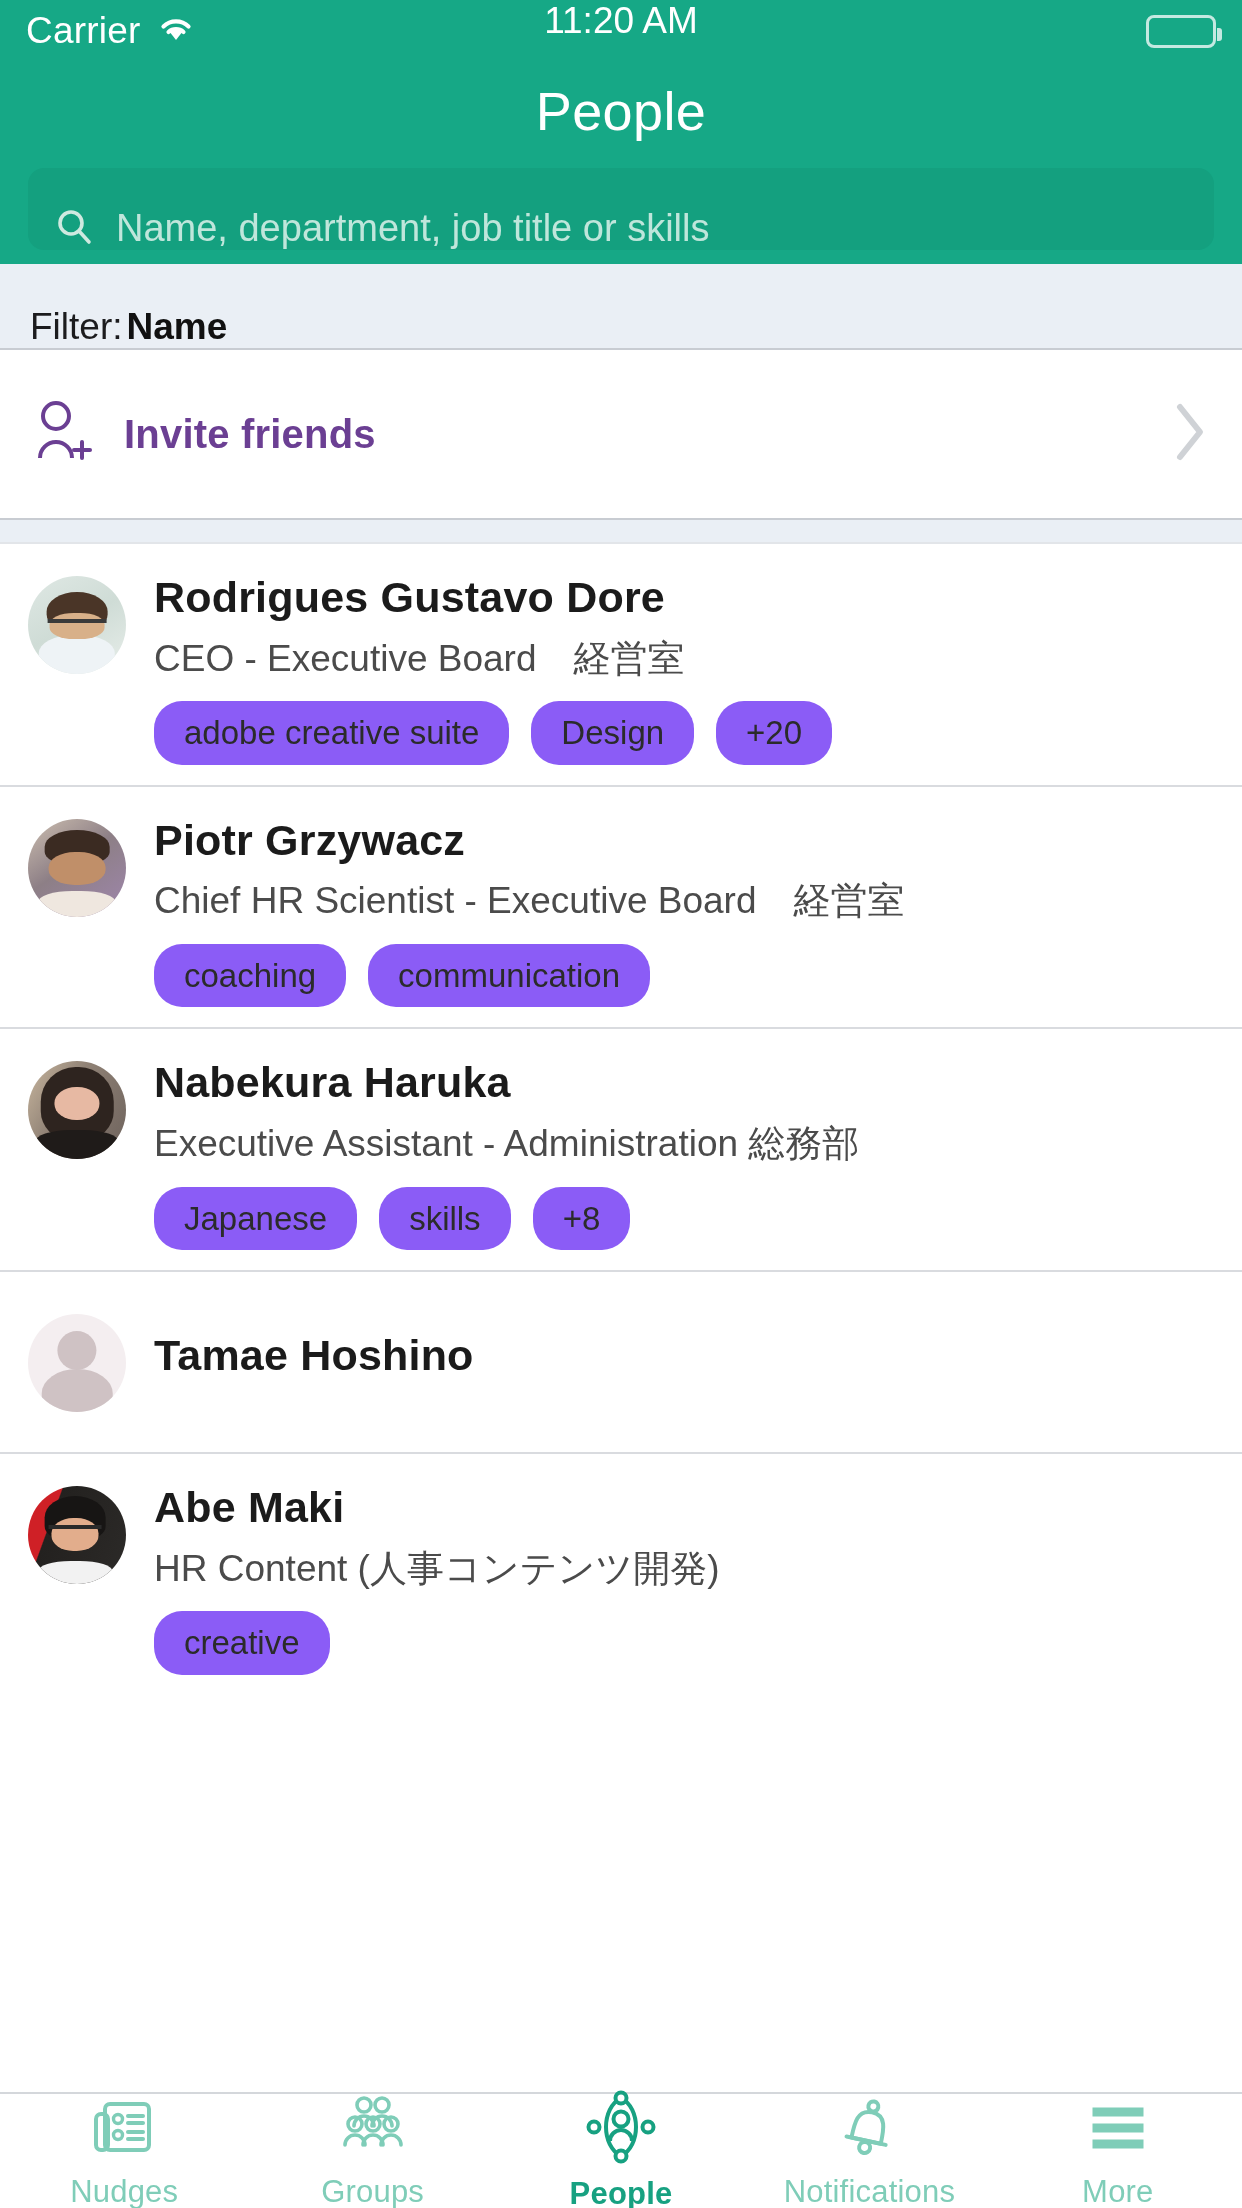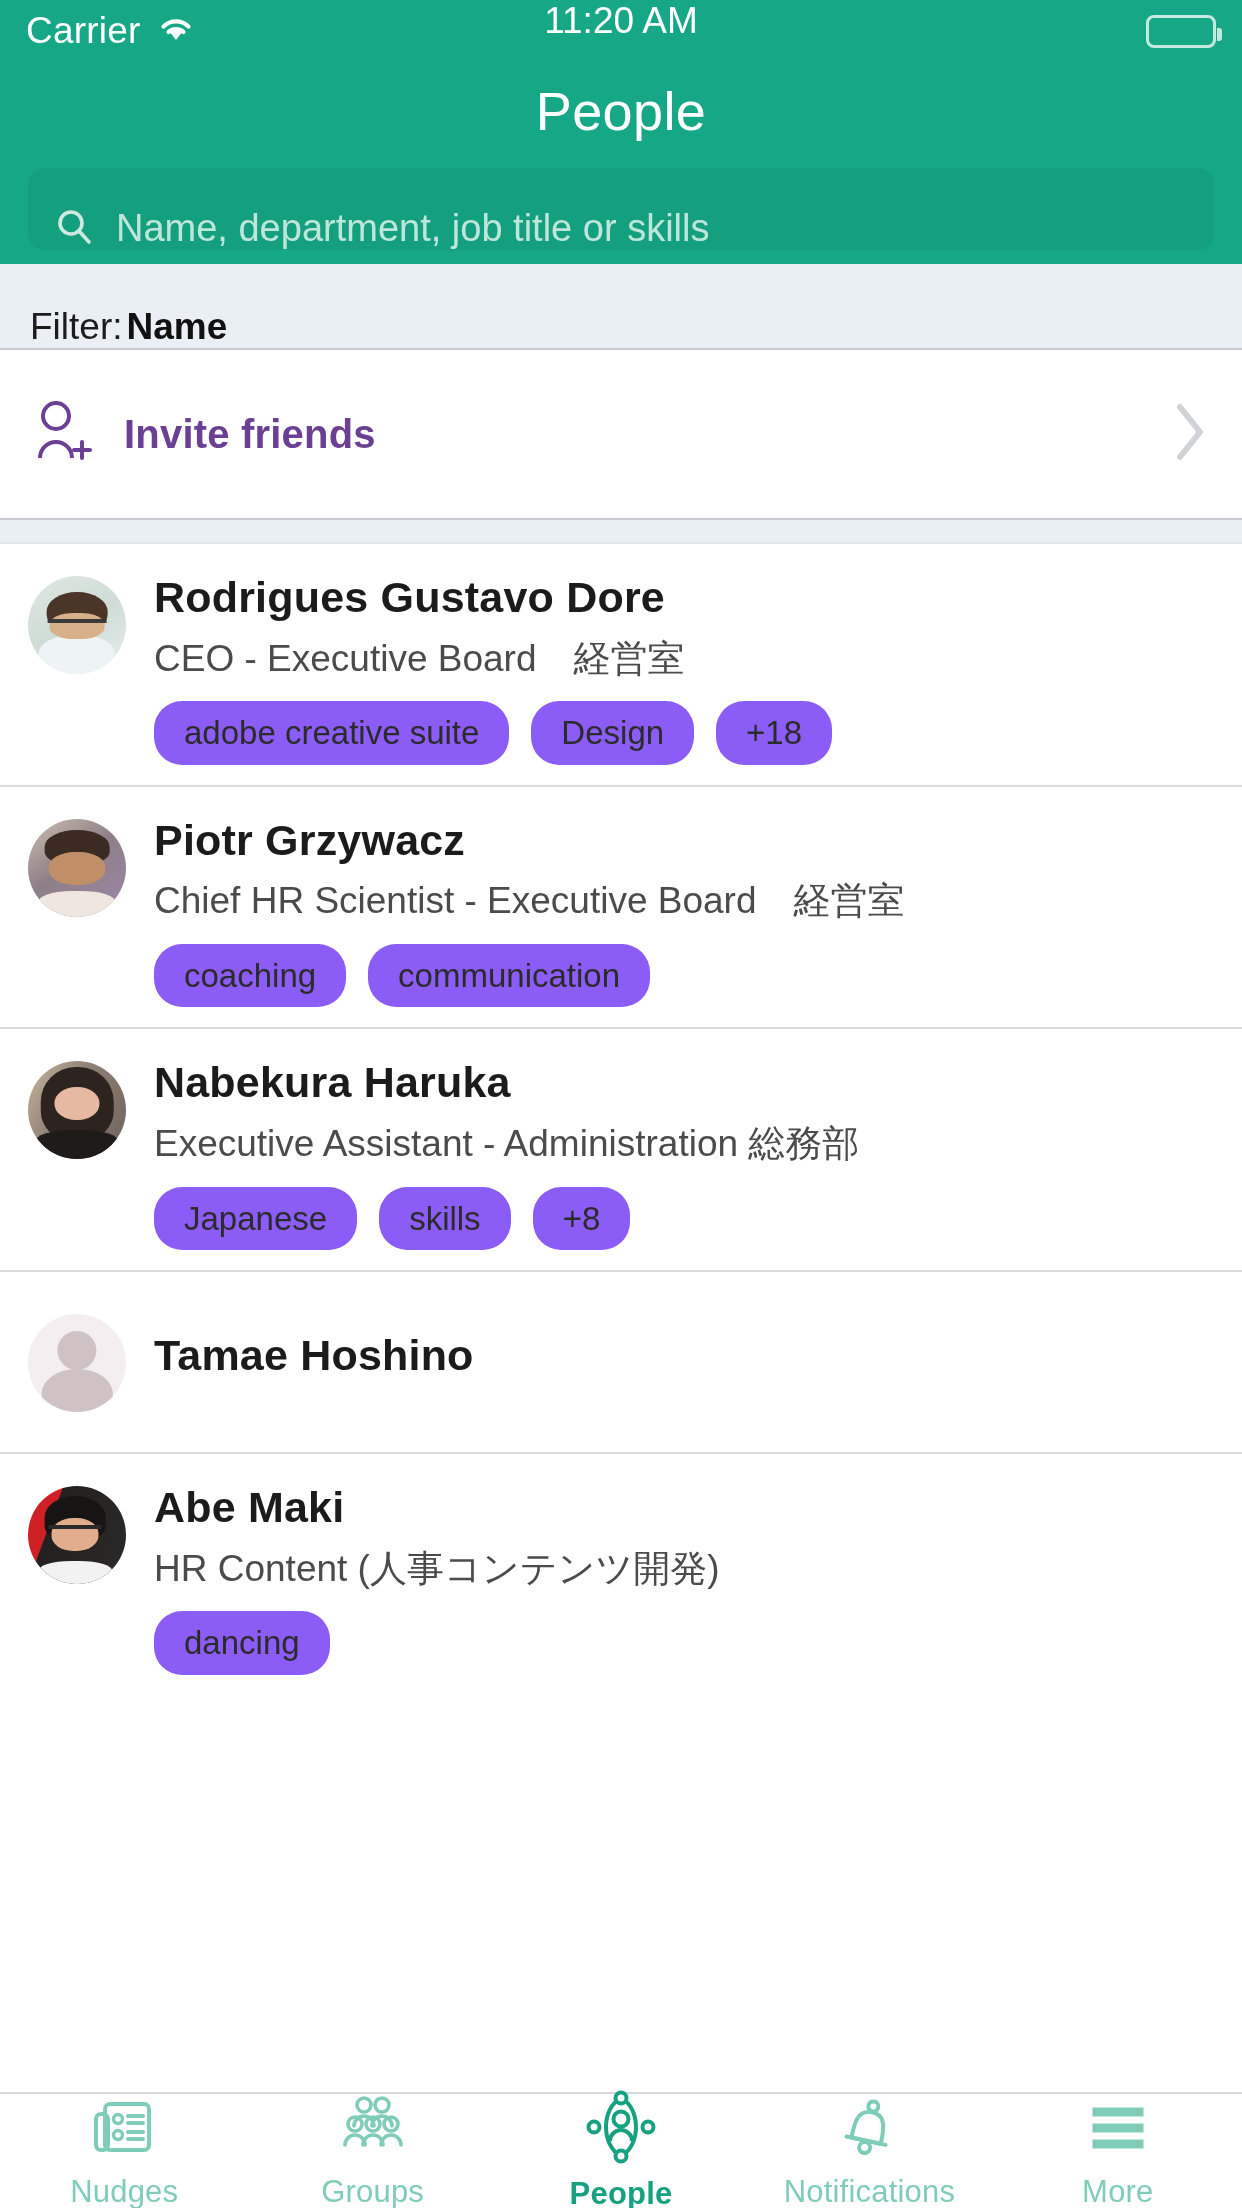--- a/index.html
+++ b/index.html
@@ -182,21 +182,21 @@
       <div class="avatar av-a">
           <i></i>
           <u></u>
         </div>
       <div class="pinfo">
         <div class="pname">Rodrigues Gustavo Dore</div>
         <div class="ptitle">CEO - Executive Board　経営室</div>
         <div class="tags">
           <span class="tag">adobe creative suite</span>
           <span class="tag">Design</span>
-          <span class="tag">+18</span>
+          <span class="tag">+20</span>
         </div>
       </div>
     </div>
 
     <div class="person">
       <div class="avatar av-b">
           <i></i>
           <u></u>
         </div>
       <div class="pinfo">
@@ -235,21 +235,21 @@
     <div class="person noborder">
       <div class="avatar av-e">
           <i></i>
           <u></u>
           <s></s>
         </div>
       <div class="pinfo">
         <div class="pname">Abe Maki</div>
         <div class="ptitle">HR Content (人事コンテンツ開発)</div>
         <div class="tags">
-          <span class="tag">dancing</span>
+          <span class="tag">creative</span>
         </div>
       </div>
     </div>
 
   </div>
 
   <div class="tabbar">
 
     <div class="tab">
       <span>

